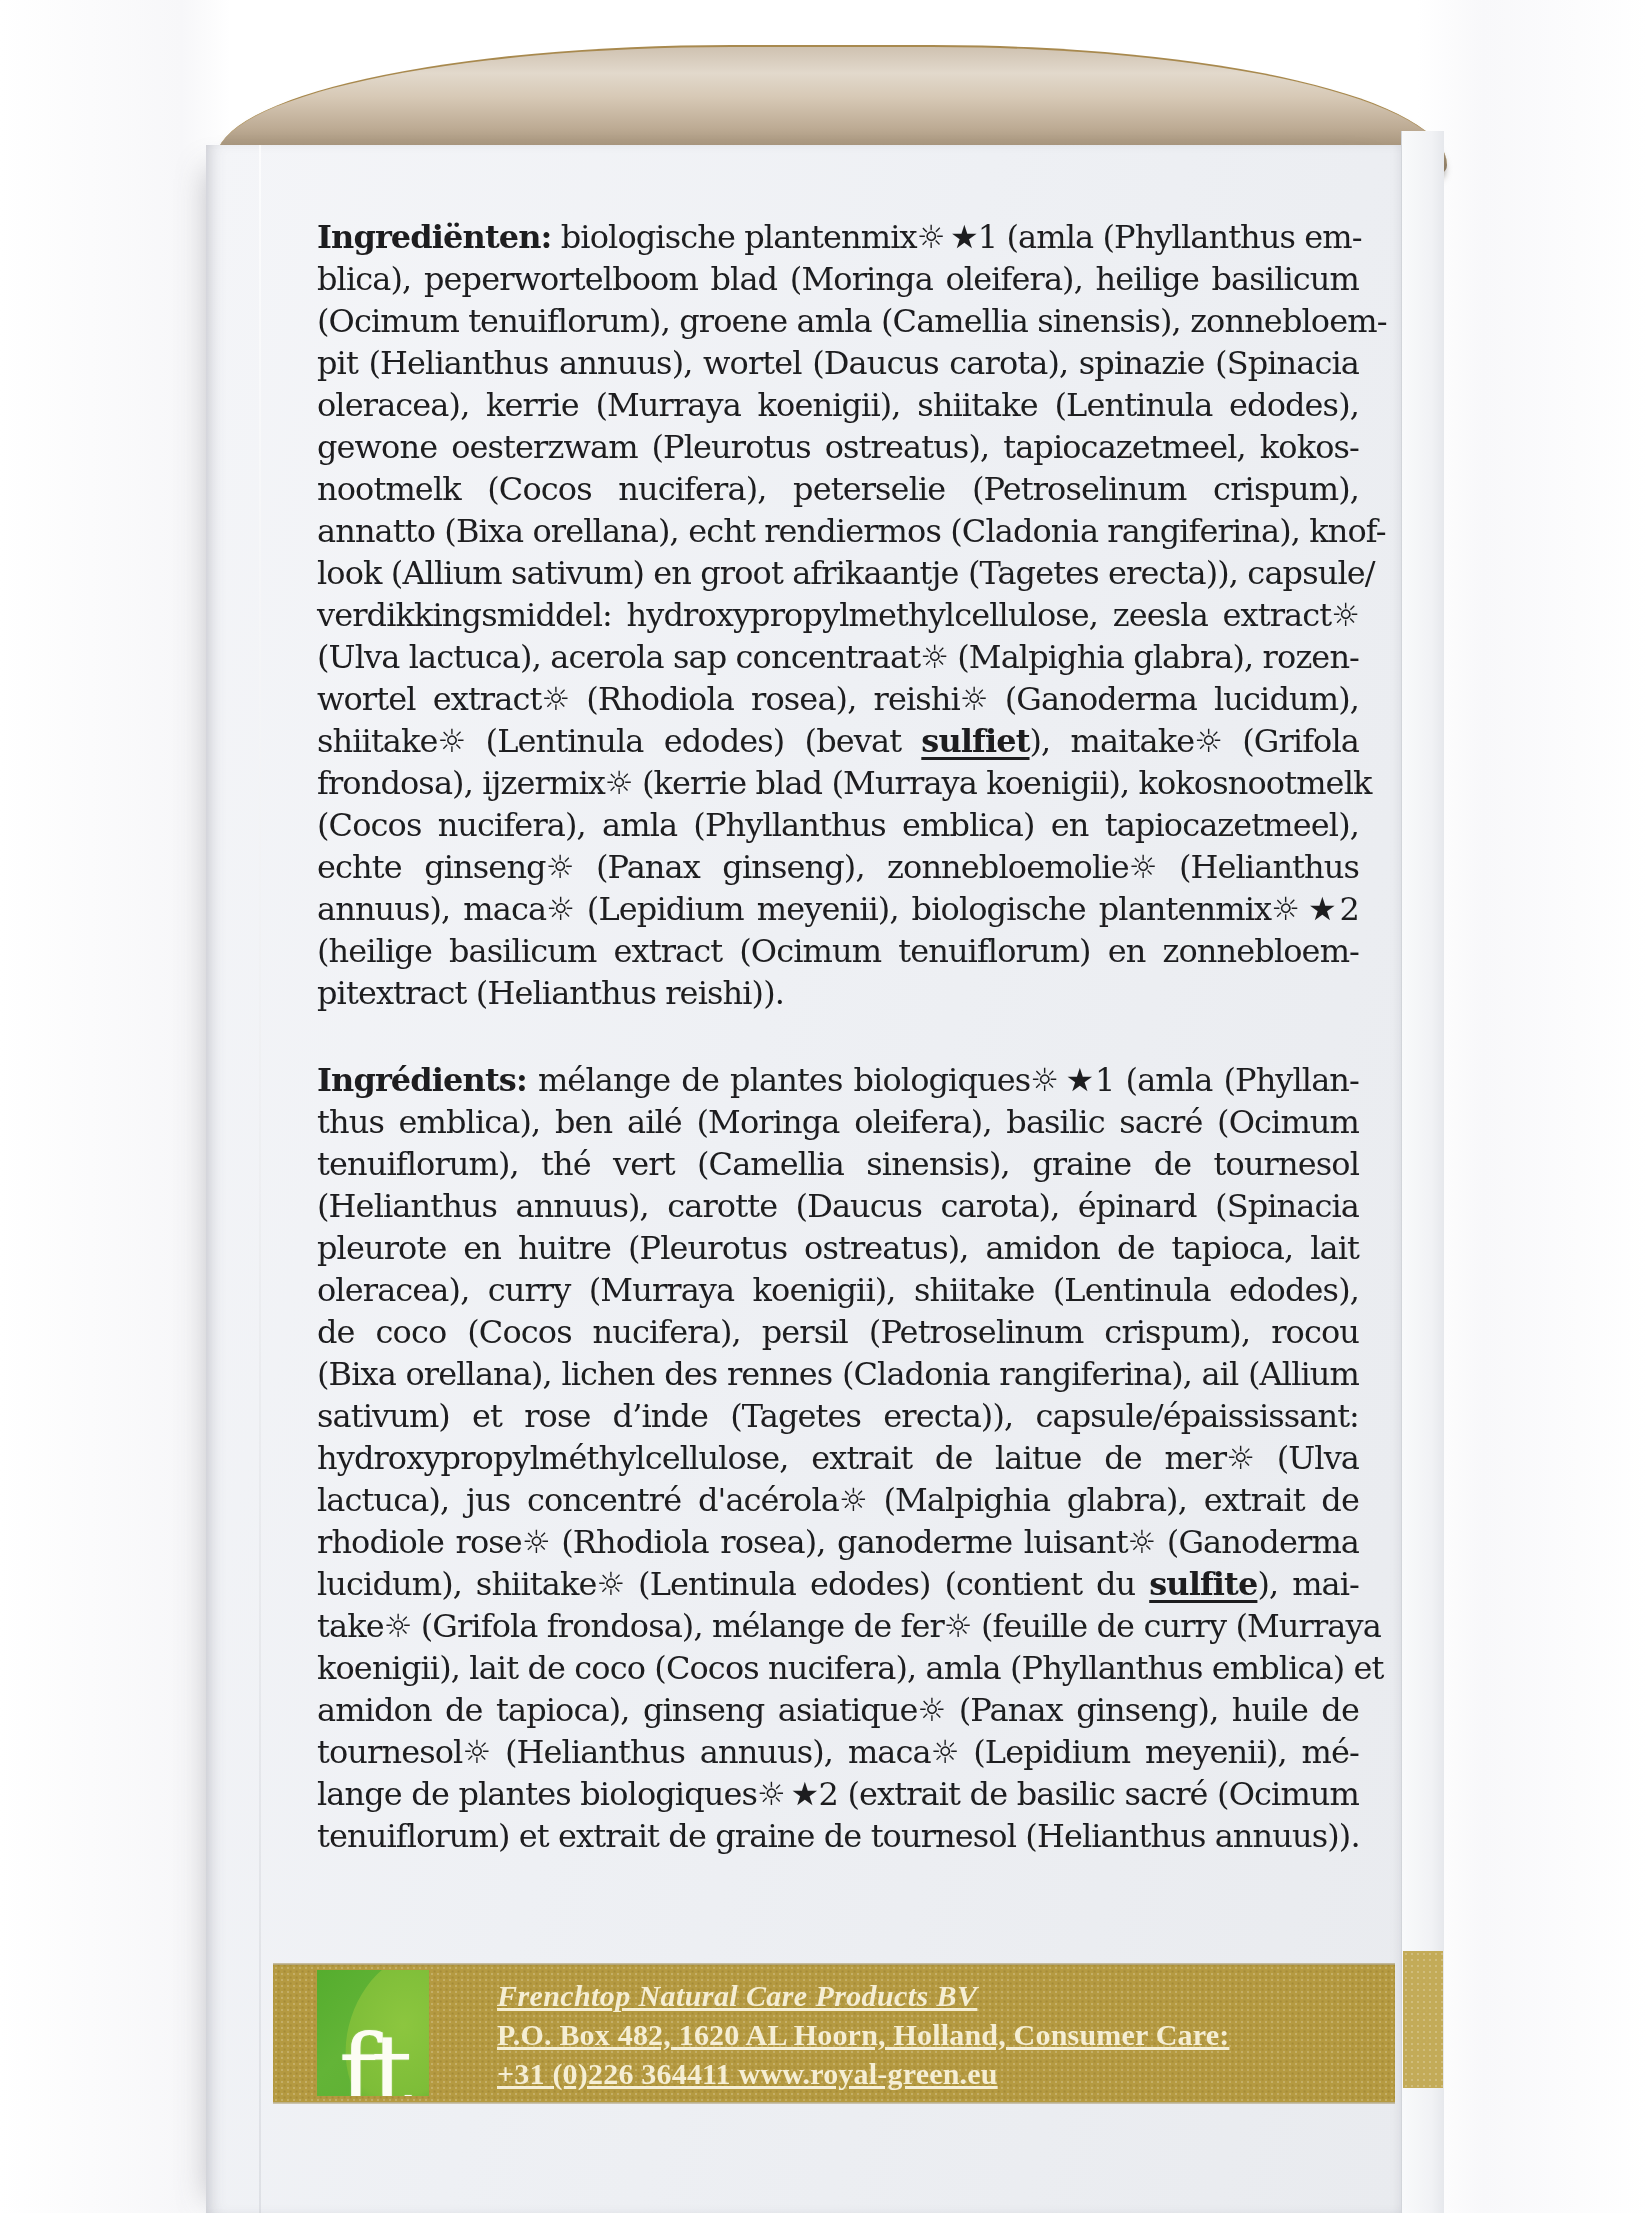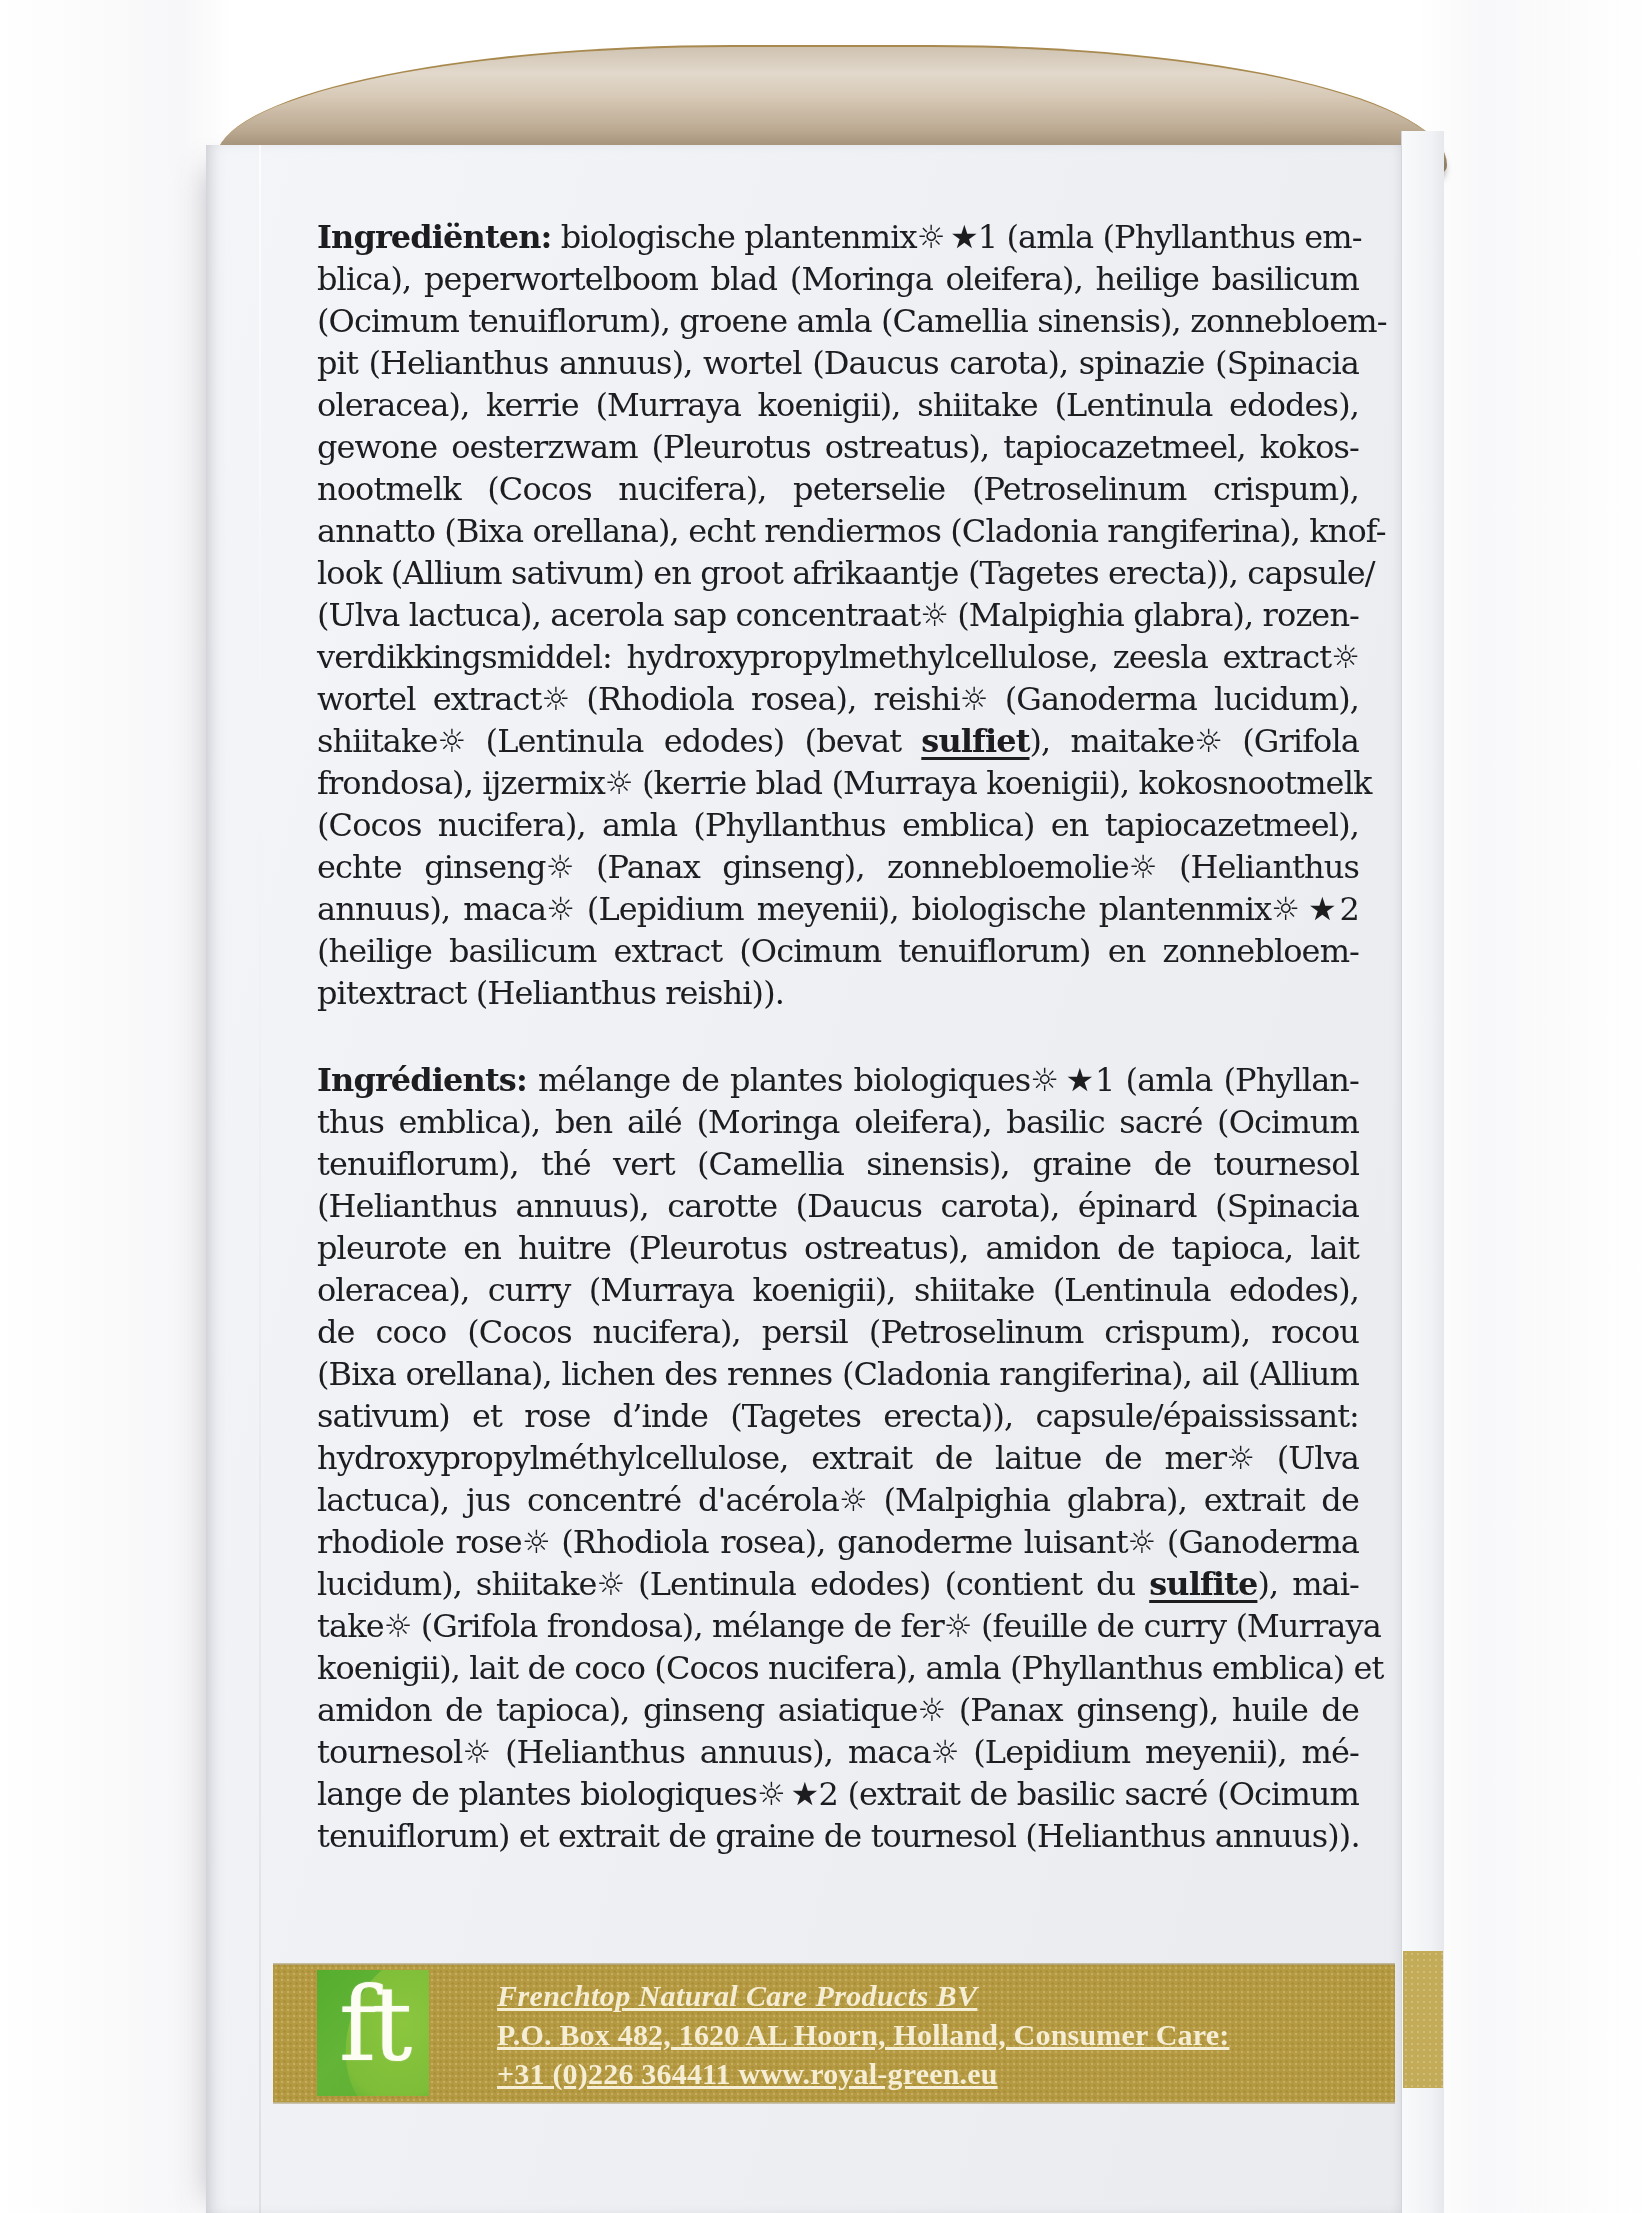--- a/index.html
+++ b/index.html
@@ -43,21 +43,21 @@
     background-color:#c3ab58;
     background-image:radial-gradient(rgba(255,255,255,.22) 22%,rgba(0,0,0,0) 24%);
     background-size:6px 6px;}
   .logo-tile{position:absolute;left:44px;top:5.2px;width:112px;height:126px;overflow:hidden;
     background:linear-gradient(135deg,#55ad2e 0%,#63b437 45%,#5cae32 100%);}
   .logo-tile .leaf{position:absolute;left:31px;top:-19px;width:130px;height:173px;
     background:radial-gradient(ellipse at 40% 45%,#8cc63f 0%,#7dbd38 55%,rgba(125,189,56,0) 72%);
     transform:rotate(18deg);border-radius:50%;}
   .logo-ft{position:relative;width:100%;height:100%;display:flex;align-items:center;justify-content:center;
     color:#fdfdf4;font-size:102px;font-family:"DejaVu Serif",serif;font-weight:400;
-    text-shadow:0 0 1.7px rgba(255,255,255,.4);letter-spacing:-5.2px;padding-bottom:18px;box-sizing:border-box;}
+    text-shadow:0 0 1.7px rgba(255,255,255,.4);letter-spacing:-5.2px;padding-bottom:18px;box-sizing:border-box;margin-top:48px;}
   .band-text{position:absolute;left:224px;top:11.2px;color:#f5eed4;text-decoration:underline;}
   .band-co{font-family:"Liberation Serif",serif;font-style:italic;font-weight:700;font-size:30px;line-height:39px;
     letter-spacing:0.4px;}
   .band-addr,.band-tel{font-family:"Liberation Serif",serif;font-weight:700;font-size:30px;line-height:39px;
     letter-spacing:0.2px;}
   
   .crease{position:absolute;left:259px;top:145px;width:1.7px;height:2068px;
     background:linear-gradient(180deg,rgba(255,255,255,.7),rgba(190,193,200,.35));}
 </style>
 </head>
@@ -74,22 +74,22 @@
   <div class="txt txt-nl">
       <div class="tline"><span class="sb">Ingrediënten:</span><span> biologische plantenmix☼ ★1 (amla (Phyllanthus em-</span></div>
       <div class="tline"><span>blica), peperwortelboom blad (Moringa oleifera), heilige basilicum</span></div>
       <div class="tline"><span>(Ocimum tenuiflorum), groene amla (Camellia sinensis), zonnebloem-</span></div>
       <div class="tline"><span>pit (Helianthus annuus), wortel (Daucus carota), spinazie (Spinacia</span></div>
       <div class="tline"><span>oleracea), kerrie (Murraya koenigii), shiitake (Lentinula edodes),</span></div>
       <div class="tline"><span>gewone oesterzwam (Pleurotus ostreatus), tapiocazetmeel, kokos-</span></div>
       <div class="tline"><span>nootmelk (Cocos nucifera), peterselie (Petroselinum crispum),</span></div>
       <div class="tline"><span>annatto (Bixa orellana), echt rendiermos (Cladonia rangiferina), knof-</span></div>
       <div class="tline"><span>look (Allium sativum) en groot afrikaantje (Tagetes erecta)), capsule/</span></div>
+      <div class="tline"><span>verdikkingsmiddel: hydroxypropylmethylcellulose, zeesla extract☼</span></div>
       <div class="tline"><span>(Ulva lactuca), acerola sap concentraat☼ (Malpighia glabra), rozen-</span></div>
-      <div class="tline"><span>verdikkingsmiddel: hydroxypropylmethylcellulose, zeesla extract☼</span></div>
       <div class="tline"><span>wortel extract☼ (Rhodiola rosea), reishi☼ (Ganoderma lucidum),</span></div>
       <div class="tline"><span>shiitake☼ (Lentinula edodes) (bevat </span><span class="sbu">sulfiet</span><span>), maitake☼ (Grifola</span></div>
       <div class="tline"><span>frondosa), ijzermix☼ (kerrie blad (Murraya koenigii), kokosnootmelk</span></div>
       <div class="tline"><span>(Cocos nucifera), amla (Phyllanthus emblica) en tapiocazetmeel),</span></div>
       <div class="tline"><span>echte ginseng☼ (Panax ginseng), zonnebloemolie☼ (Helianthus</span></div>
       <div class="tline"><span>annuus), maca☼ (Lepidium meyenii), biologische plantenmix☼ ★2</span></div>
       <div class="tline"><span>(heilige basilicum extract (Ocimum tenuiflorum) en zonnebloem-</span></div>
       <div class="tline tline-last"><span>pitextract (Helianthus reishi)).</span></div>
     </div>
   <div class="txt txt-fr">

